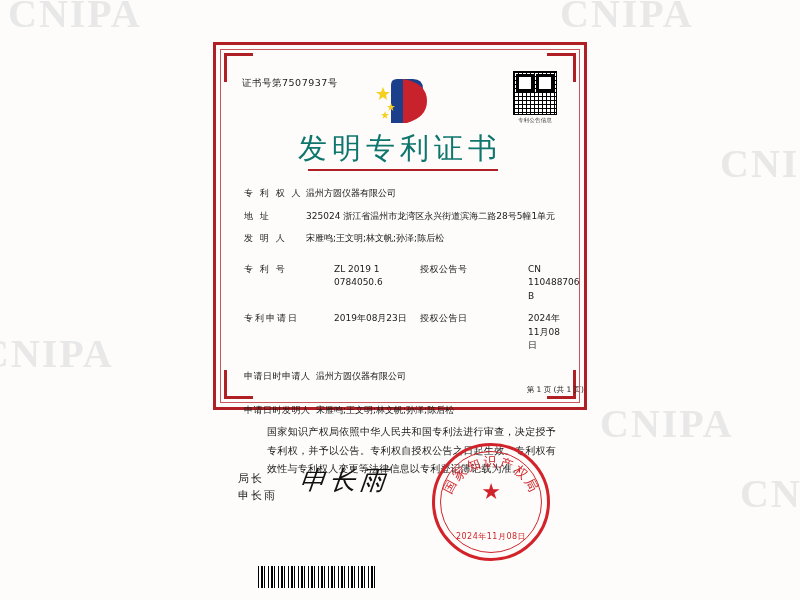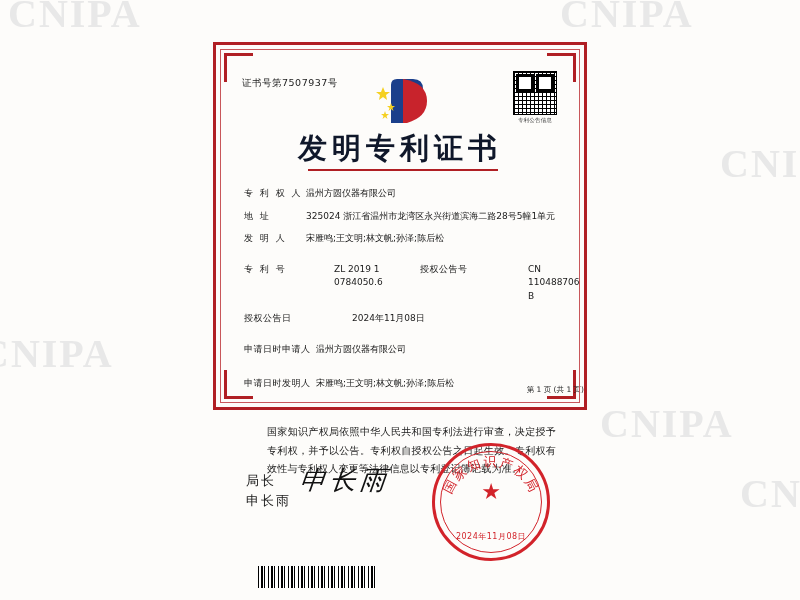--- a/index.html
+++ b/index.html
@@ -124,23 +124,23 @@
     letter-spacing: 0.2px;
   }
 
   .title {
     position: absolute;
     left: 0; right: 0;
     top: 84px;
     text-align: center;
     font-family: "DejaVu Serif", "Liberation Serif", serif;
     font-size: 29px;
-    font-weight: bold;
+    font-weight: normal;
     letter-spacing: 5px;
-    color: #0f172a;
+    color: #0f766e;
   }
   .title-rule {
     position: absolute;
     left: 92px;
     width: 190px;
     top: 124px;
     height: 2px;
     background: #b01f24;
   }
 
@@ -188,23 +188,23 @@
     font-size: 10px;
     line-height: 1.85;
     color: #1a1a1a;
     text-align: justify;
     letter-spacing: 0.2px;
     margin-left: 17px;
   }
 
   .director {
     position: absolute;
-    left: 30px;
+    left: 22px;
     top: 426px;
-    font-size: 13px;
+    font-size: 11px;
     line-height: 1.5;
     letter-spacing: 2px;
     color: #1a1a1a;
   }
   .signature {
     position: absolute;
     left: 84px;
     top: 418px;
     font-family: "DejaVu Serif", "Liberation Serif", serif;
     font-size: 26px;
@@ -350,20 +350,24 @@
           <span class="lbl">专 利 号</span>
           <span>ZL 2019 1 0784050.6</span>
         </div>
         <div class="col col2">
           <span class="lbl wide">授权公告号</span>
           <span>CN 110488706 B</span>
         </div>
       </div>
 
       <div class="row2col">
+        <div class="col col1">
+          <span class="lbl">专利申请日</span>
+          <span>2019年08月23日</span>
+        </div>
         <div class="col col2">
           <span class="lbl wide">授权公告日</span>
           <span>2024年11月08日</span>
         </div>
       </div>
 
       <div style="height:8px"></div>
 
       <div class="row">
         <span class="lbl wide">申请日时申请人</span>

